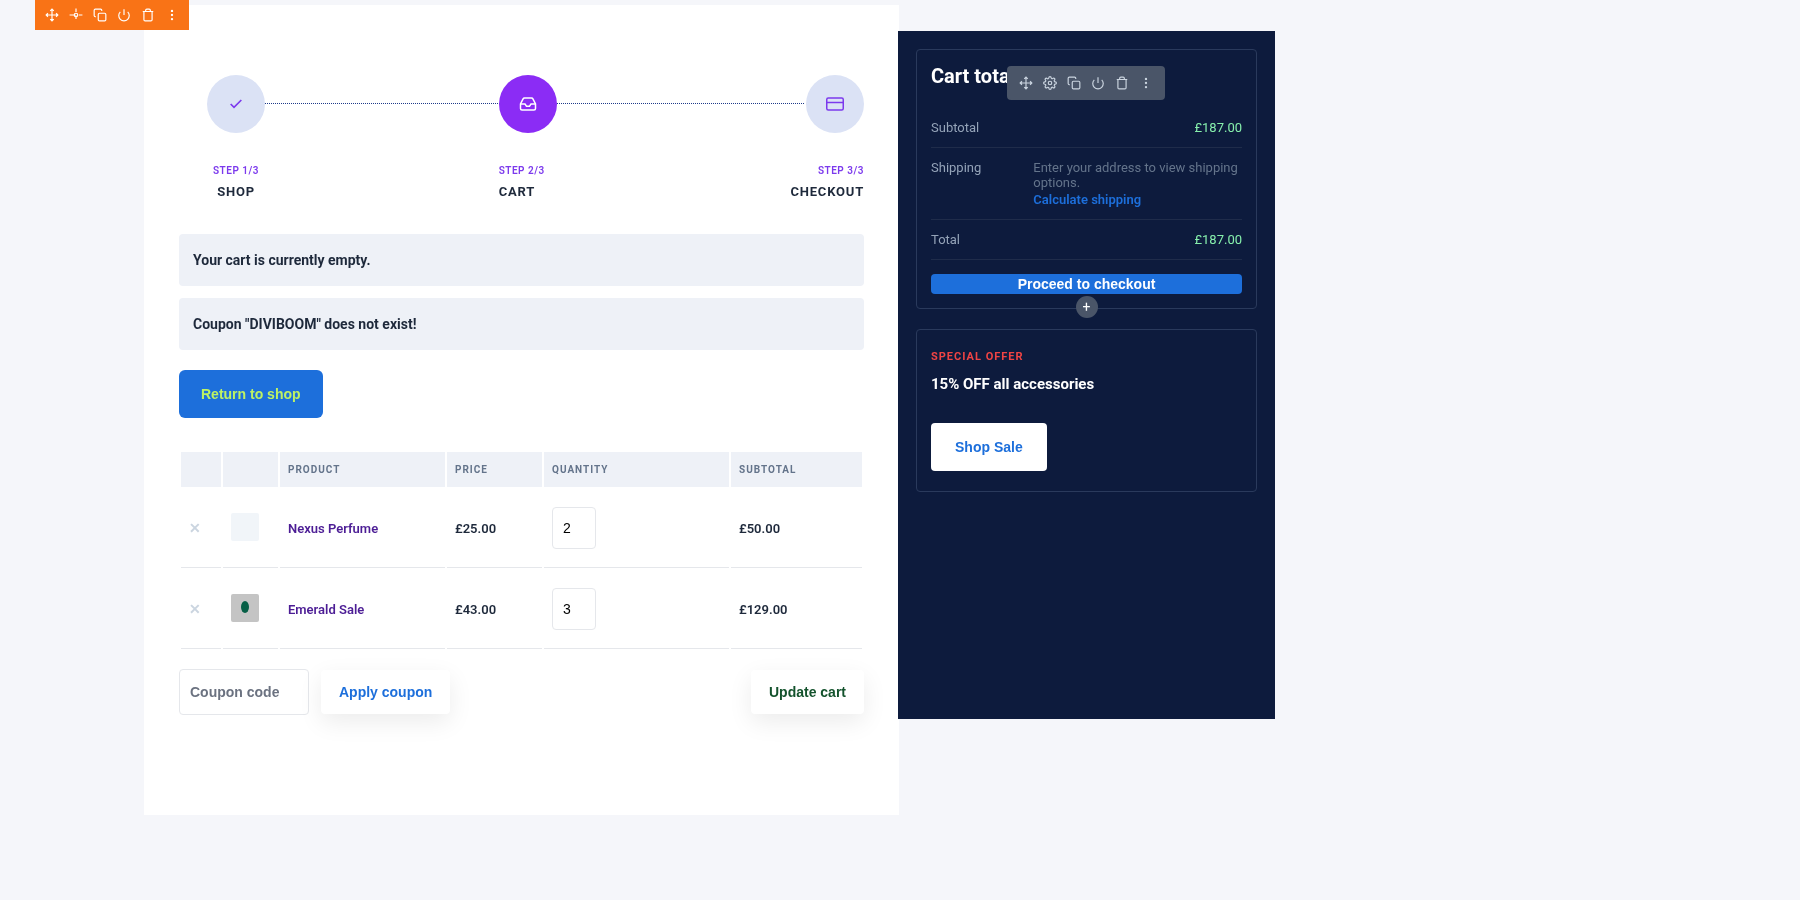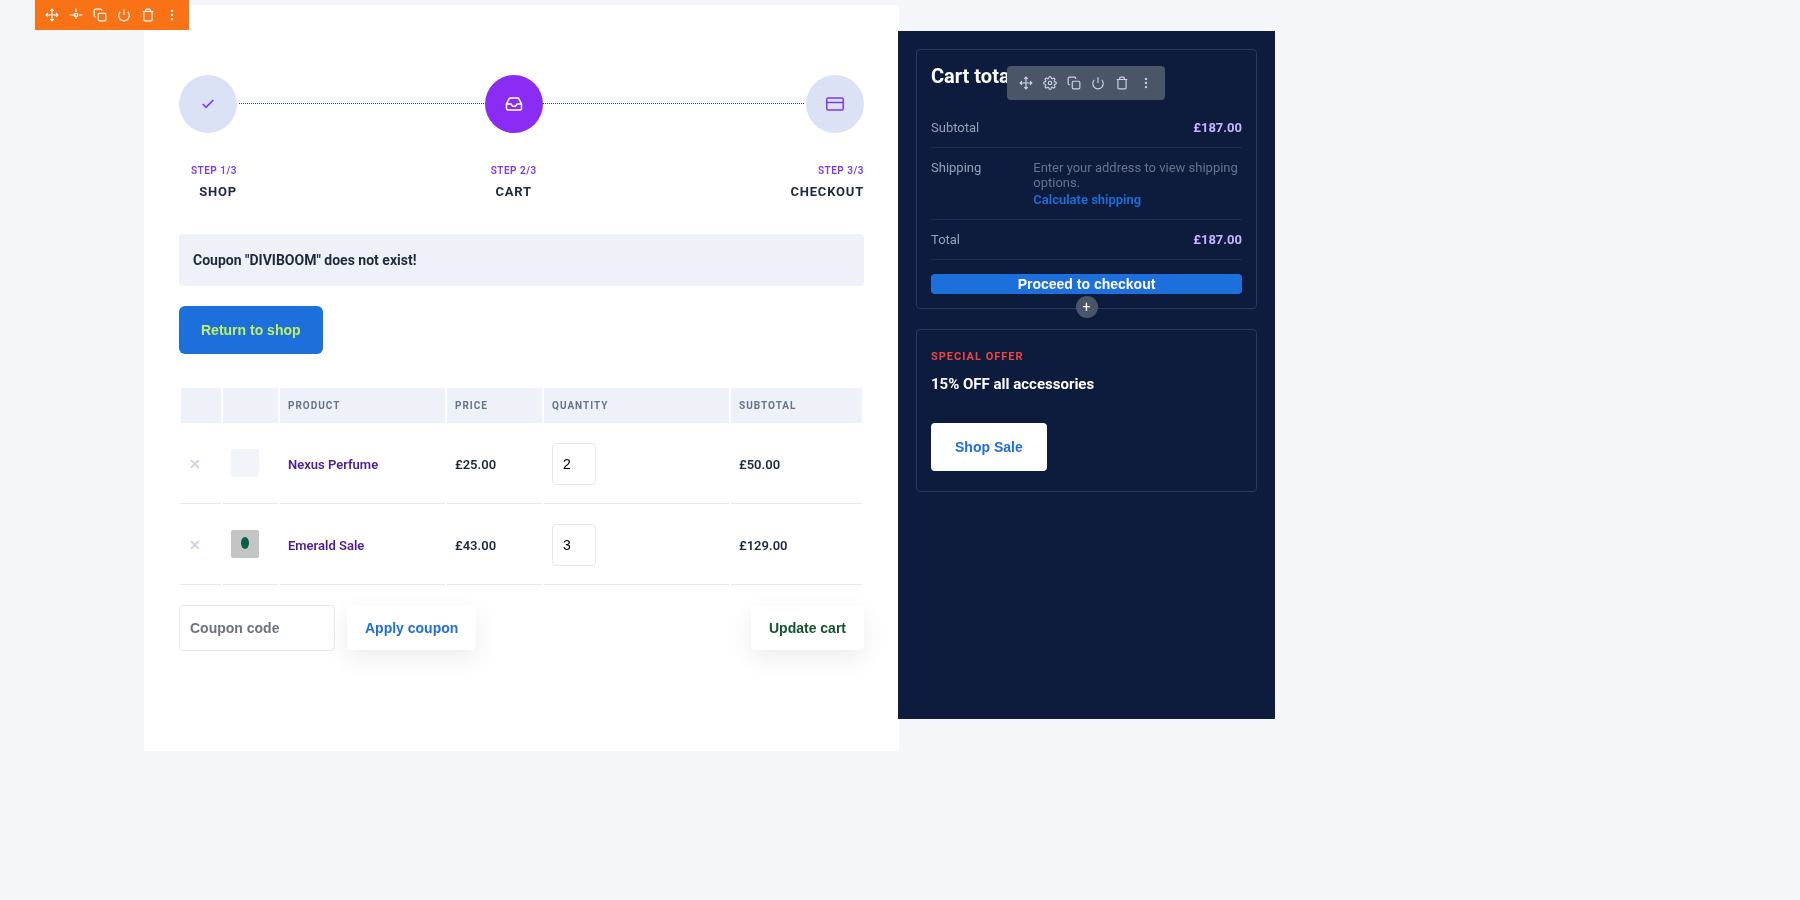--- a/index.html
+++ b/index.html
@@ -76,24 +76,23 @@
   position: absolute;
   top: 28px;
   left: 60px;
   right: 60px;
   border-top: 1px dotted #1e3a8a;
   z-index: 1;
 }
 .step {
   display: flex;
   flex-direction: column;
-  align-items: center;
   z-index: 2;
 }
-.step:first-child { align-items: flex-end; }
+.step:first-child { align-items: center; margin-left: 28px; }
 .step:last-child { align-items: flex-end; }
 .step-circle {
   width: 58px;
   height: 58px;
   border-radius: 50%;
   display: flex;
   align-items: center;
   justify-content: center;
   background: #dbe2f5;
   color: #7c3aed;
@@ -193,21 +192,21 @@
 }
 
 
 .coupon-row {
   display: flex;
   align-items: center;
   gap: 12px;
   margin-top: 18px;
 }
 .coupon-input {
-  width: 156px;
+  width: 130px;
   padding: 14px 10px;
   border: 1px solid #e5e7eb;
   border-radius: 4px;
   font-size: 14px;
 }
 .coupon-input::placeholder { color: #6b7280; font-weight: 600; }
 .apply-coupon-btn, .update-cart-btn {
   background: white;
   border: none;
   padding: 14px 18px;
@@ -244,21 +243,21 @@
 }
 .totals-row {
   display: flex;
   justify-content: space-between;
   padding: 12px 0;
   border-bottom: 1px solid #1f2c4a;
   font-size: 13px;
 }
 .totals-row:last-of-type { border-bottom: none; }
 .totals-row .label { color: #94a3b8; }
-.totals-row .value { color: #c4b5fd; font-weight: 700; }
+.totals-row .value { color: #86efac; font-weight: 400; }
 .shipping-text { color: #64748b; font-size: 13px; text-align: left; flex: 1; margin-left: 52px; }
 .calc-shipping { color: #1d6fdb; font-weight: 600; cursor: pointer; display: inline-block; margin-top: 2px; }
 .checkout-btn {
   width: 100%;
   background: #1d6fdb;
   color: white;
   border: none;
   padding: 2px;
   font-size: 14px;
   font-weight: 600;
@@ -383,20 +382,21 @@
             <rect x="1" y="4" width="22" height="16" rx="2"></rect>
             <line x1="1" y1="10" x2="23" y2="10"></line>
           </svg>
       </div>
       <div class="step-num">STEP 3/3</div>
       <div class="step-label">CHECKOUT</div>
     </div>
   </div>
 
   
+  <div class="notice"><strong>Your cart is currently empty.</strong></div>
   <div class="notice"><strong>Coupon "DIVIBOOM" does not exist!</strong></div>
 
   <button class="return-btn">Return to shop</button>
 
   
   <table class="cart-table">
     <thead>
       <tr>
         <th style="width:40px"></th>
         <th style="width:55px"></th>

